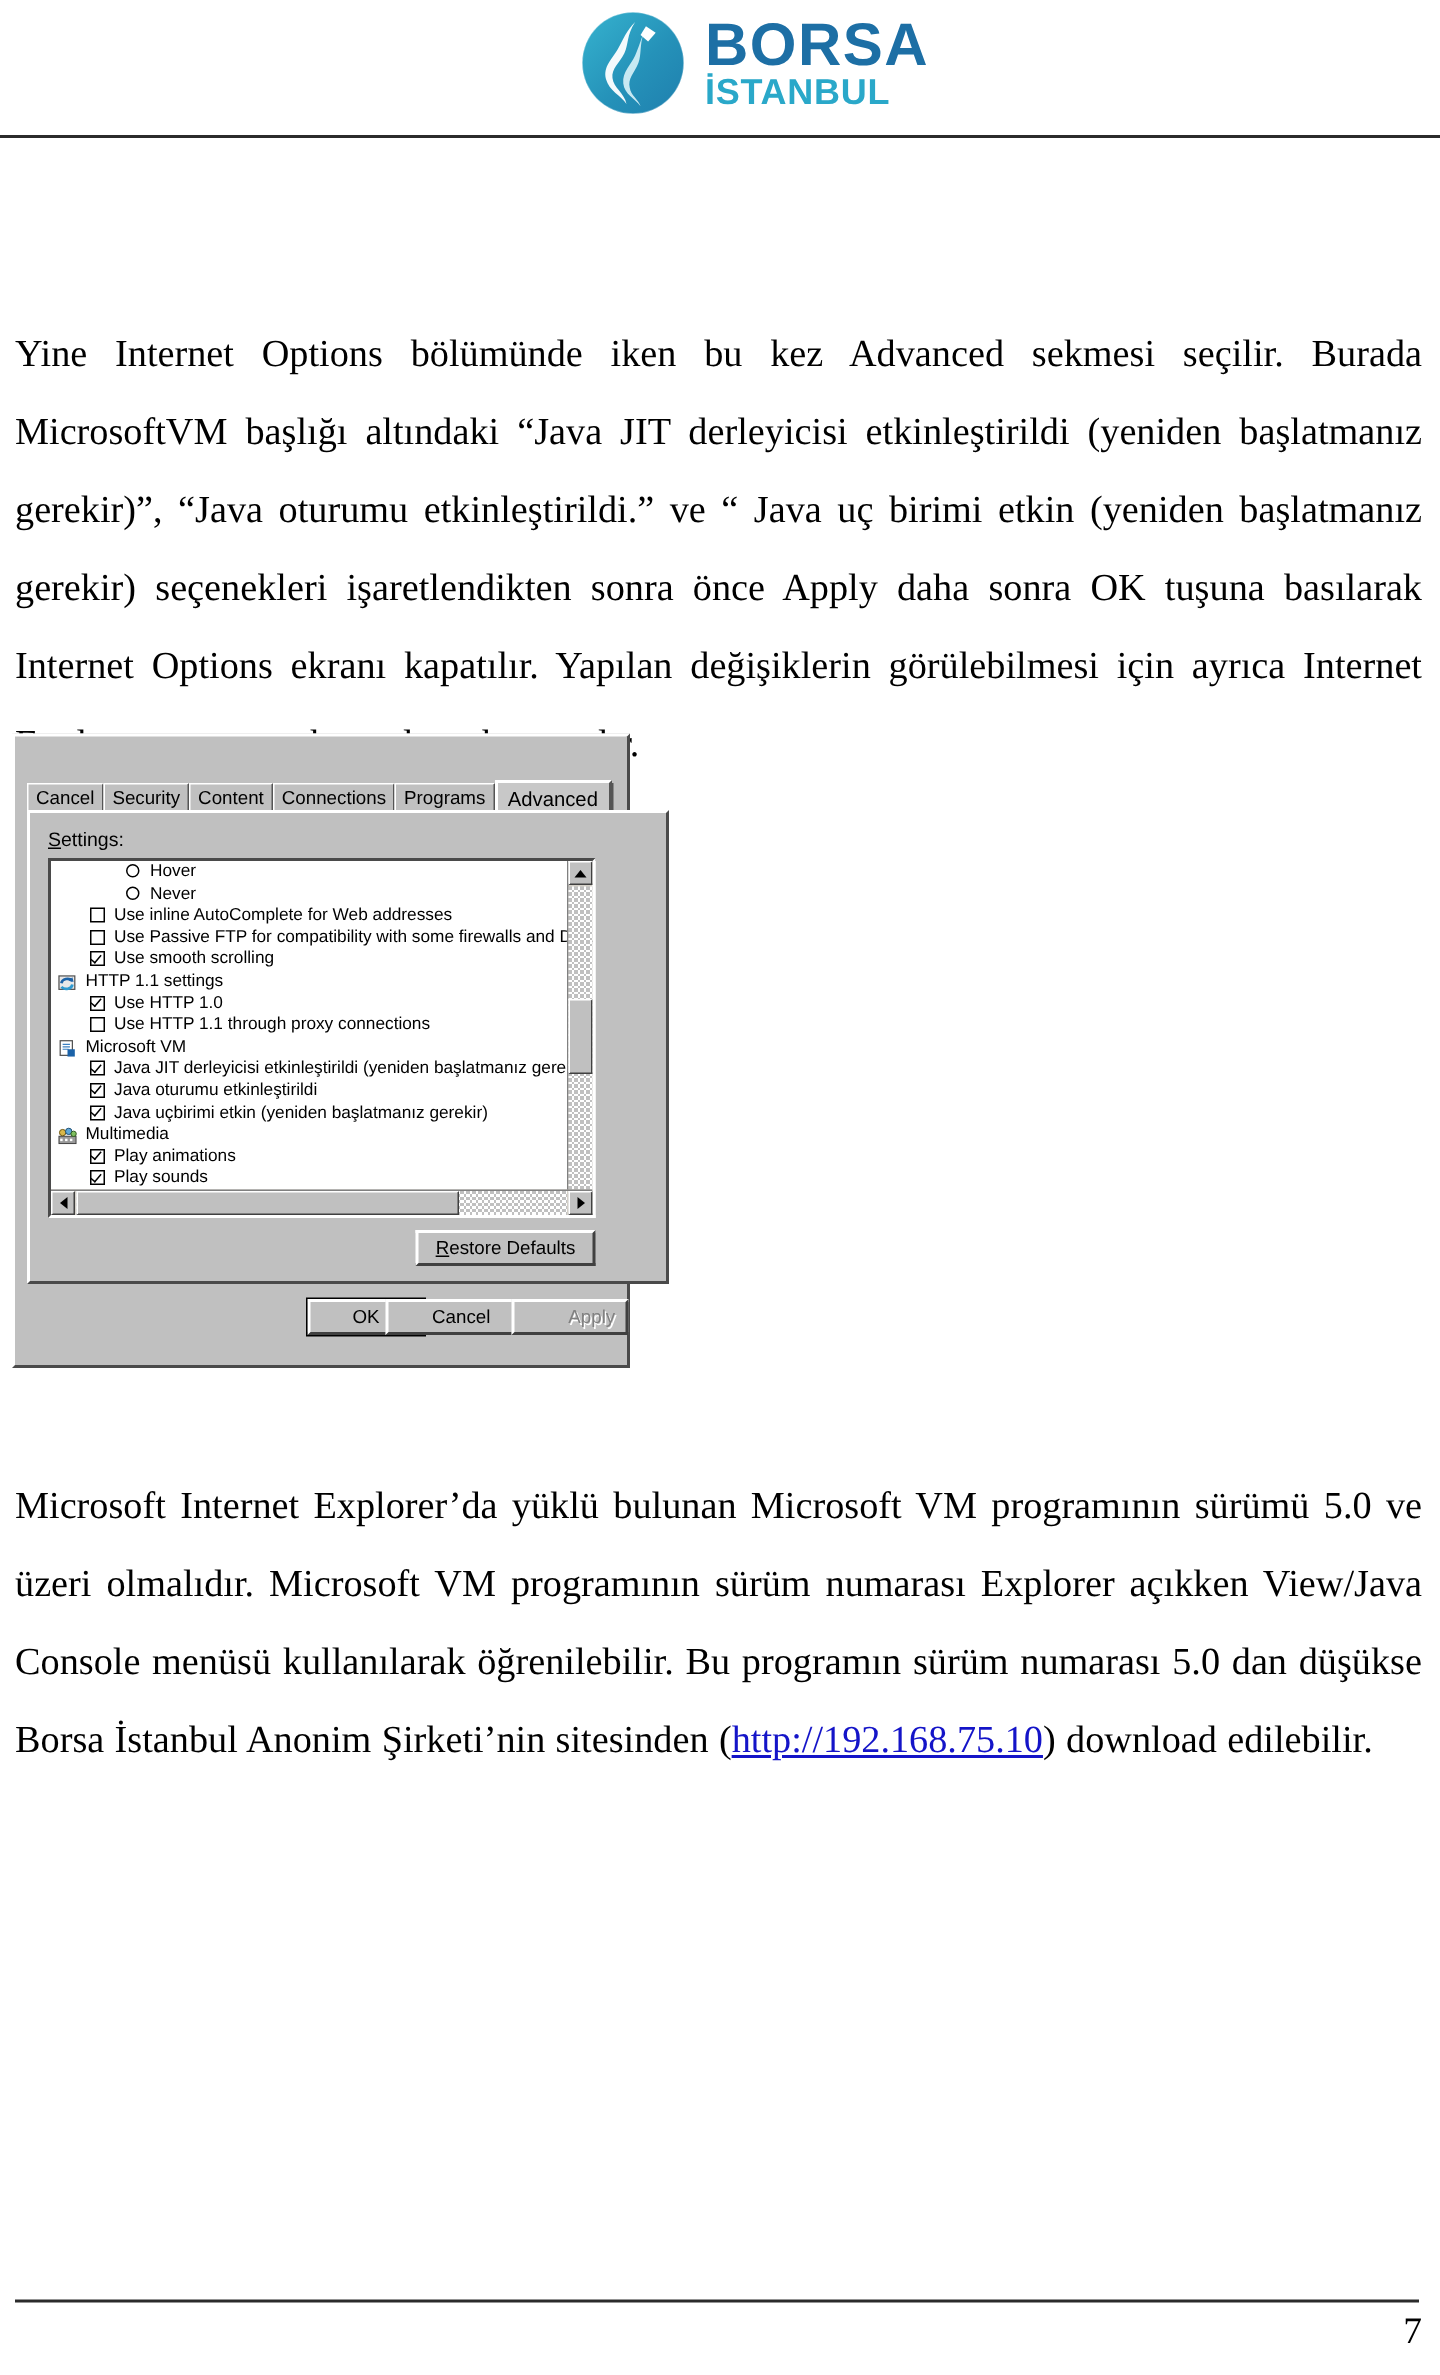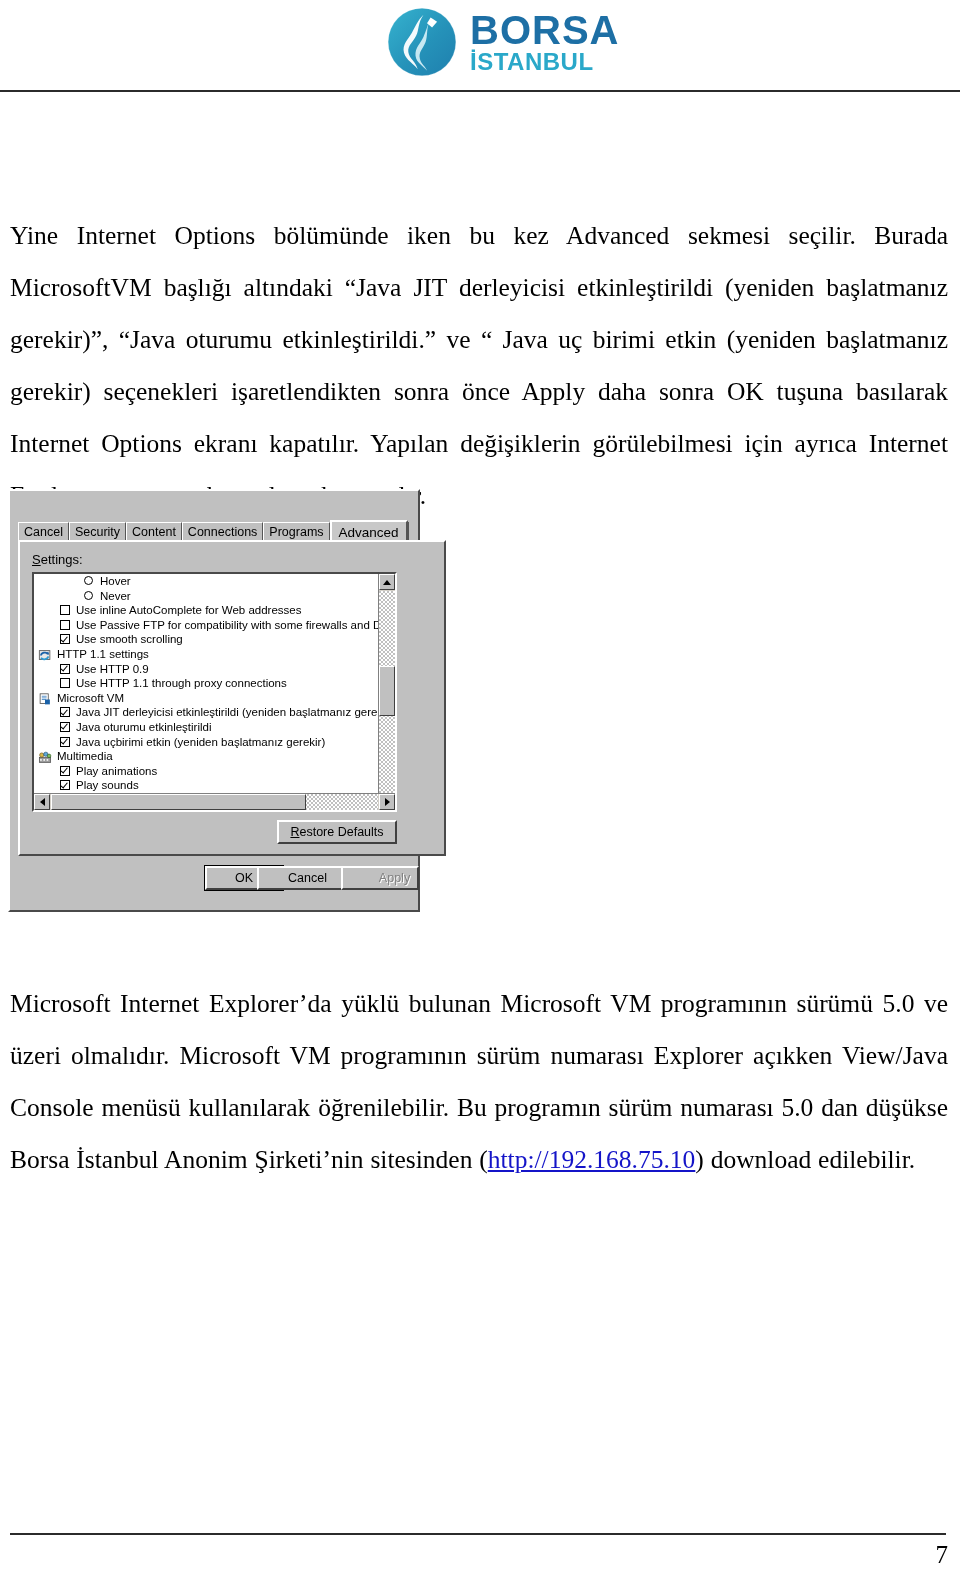--- a/index.html
+++ b/index.html
@@ -455,21 +455,21 @@
             <rect x="1" y="2" width="13" height="11" fill="#e8e8e8" stroke="#505050" stroke-width="1"></rect>
             <path d="M3 8 a5 4 0 0 1 9 -2" fill="none" stroke="#1b62a8" stroke-width="2.2"></path>
             <path d="M12 3 l1 4 -4 -1 z" fill="#1b62a8"></path>
             <path d="M12 9 a5 4 0 0 1 -9 2" fill="none" stroke="#2f9ad0" stroke-width="2.2"></path>
           </svg>
           <span class="txt">HTTP 1.1 settings</span>
         </div>
 
         <div class="row indent-check">
           <span class="checkbox checked"></span>
-          <span class="txt">Use HTTP 0.9</span>
+          <span class="txt">Use HTTP 1.0</span>
         </div>
         <div class="row indent-check">
           <span class="checkbox"></span>
           <span class="txt">Use HTTP 1.1 through proxy connections</span>
         </div>
 
         <div class="row indent-group">
           <svg class="grp-icon" viewBox="0 0 16 16">
             <rect x="2" y="1" width="10" height="12" fill="#ffffff" stroke="#505050" stroke-width="1"></rect>
             <line x1="4" y1="4" x2="10" y2="4" stroke="#3a7fc1" stroke-width="1"></line>

